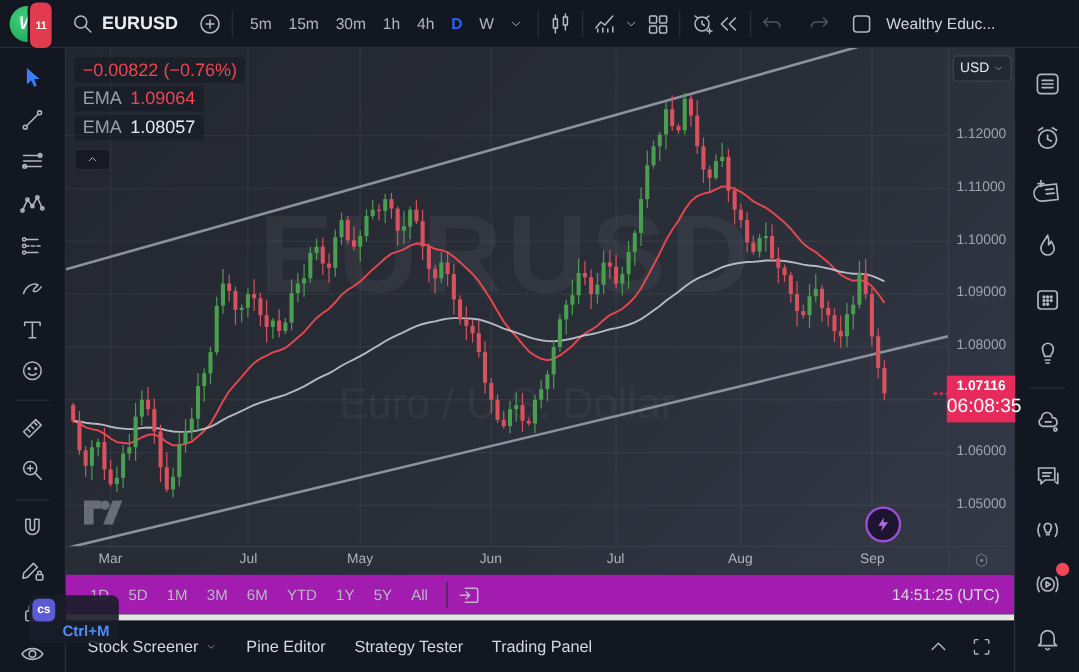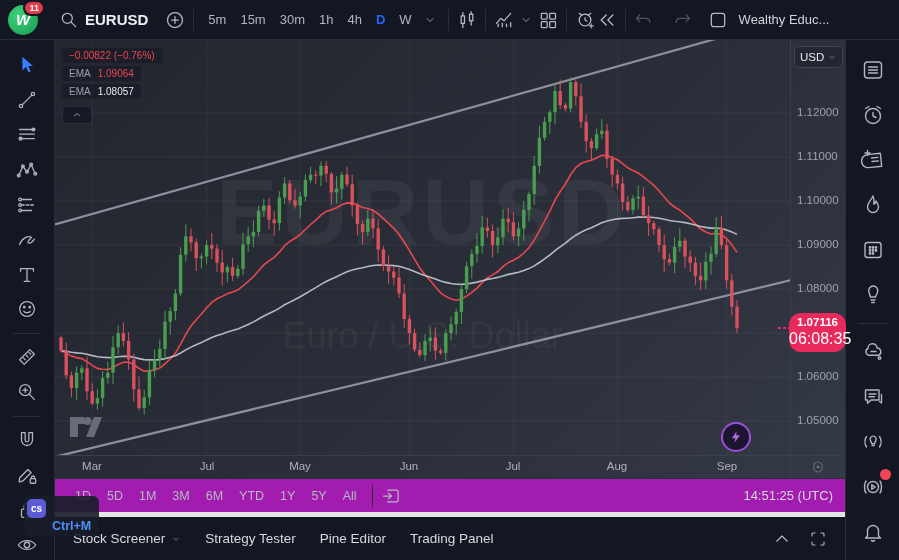--- a/index.html
+++ b/index.html
@@ -7,21 +7,21 @@
     font-family:"Liberation Sans","DejaVu Sans",sans-serif; color:#d1d4dc; }
   .app { position:relative; width:899px; height:560px; display:flex; flex-direction:column; }
 
   
   .topbar { height:40px; background:#131722; display:flex; align-items:center; padding:0 8px;
     border-bottom:1px solid #2a2e39; flex:0 0 40px; }
   .logo { position:relative; width:30px; height:30px; border-radius:50%;
     background:radial-gradient(circle at 35% 35%, #3fd07a, #159d52); display:flex; align-items:center;
     justify-content:center; color:#fff; font-style:italic; font-weight:bold; font-size:15px; margin-right:14px; }
   .logo-badge { position:absolute; top:-5px; right:-7px; background:#e23b4e; color:#fff; font-size:9px;
-    font-style:normal; font-weight:bold; border-radius:8px; padding:1px 4px; border:2px solid #131722; }
+    font-style:normal; font-weight:bold; border-radius:8px; padding:14px 4px; border:2px solid #131722; }
   .tb-btn { display:flex; align-items:center; gap:5px; padding:4px 6px; border-radius:4px; cursor:pointer;
     color:#d1d4dc; font-size:13px; background:none; border:none; }
   .symbol { font-size:15px; font-weight:bold; color:#eceef2; }
   .sep { width:1px; height:22px; background:#2a2e39; margin:0 7px; flex:0 0 1px; }
   .ivl { font-size:13px; color:#b2b5be; padding:4px 7px; border-radius:4px; cursor:pointer; }
   .ivl.active { color:#2962ff; font-weight:bold; }
   .icon { display:inline-flex; width:22px; height:22px; align-items:center; justify-content:center; color:#b7bac4; }
   .icon svg { width:20px; height:20px; stroke:currentColor; fill:none; stroke-width:1.5;
     stroke-linecap:round; stroke-linejoin:round; }
   .icon.dim { color:#50545e; }
@@ -44,33 +44,33 @@
   .plot { position:absolute; left:0; top:0; width:735px; height:415px; overflow:hidden; }
   .plot svg { position:absolute; left:0; top:0; }
   .price-axis { position:absolute; right:0; top:0; width:55px; height:415px;
     border-left:1px solid #3a3f4b; }
   .ptick { position:absolute; left:6px; font-size:11.5px; color:#9fa3ad; }
   .usd-btn { position:absolute; top:6px; left:3px; width:49px; height:22px; border:1px solid #3f4454;
     border-radius:4px; background:rgba(19,23,34,.35); color:#e6e8ee; font-size:11.5px; display:flex;
     align-items:center; justify-content:space-between; padding:0 5px; cursor:pointer; z-index:6; }
   .usd-btn svg { width:10px; height:10px; stroke:#9fa3ad; fill:none; stroke-width:1.6; }
   .price-badge { position:absolute; left:-2px; width:57px; padding:2px 0 3px; text-align:center;
-    color:#fff; border-radius:12px; z-index:5; line-height:1.25; }
+    color:#fff; border-radius:0; z-index:5; line-height:1.25; }
   .price-badge .lp { font-size:11.5px; font-weight:bold; }
   .price-badge .cd { font-size:16px; }
   .date-axis { position:absolute; left:0; top:415px; width:735px; height:23px;
     border-top:1px solid #3a3f4b; }
   .mtick { position:absolute; top:4px; font-size:11.5px; color:#aeb1bb; transform:translateX(-50%); }
   .axis-corner { position:absolute; left:735px; top:415px; width:55px; height:23px;
     border-top:1px solid #3a3f4b; border-left:1px solid #3a3f4b; display:flex; align-items:center;
     justify-content:center; color:#787b86; cursor:pointer; }
   .axis-corner svg { width:14px; height:14px; stroke:currentColor; fill:none; stroke-width:1.4; }
 
   
-  .legend { position:absolute; left:7px; top:8px; z-index:7; font-size:10px; }
+  .legend { position:absolute; left:7px; top:8px; z-index:7; font-size:15px; }
   .lrow { display:inline-flex; gap:7px; background:rgba(19,23,34,.55); padding:2px 7px;
     border-radius:2px; margin-bottom:3px; align-items:center; cursor:default; }
   .legend .wrap { display:flex; flex-direction:column; align-items:flex-start; }
   .red { color:#f0444f; } .lt { color:#e6e8ee; } .gy { color:#9aa0aa; }
   .collapse-btn { margin-top:4px; width:30px; height:18px; background:rgba(19,23,34,.8);
     border:1px solid #2a2e39; border-radius:3px; display:flex; align-items:center; justify-content:center;
     color:#b2b5be; cursor:pointer; }
   .collapse-btn svg { width:10px; height:10px; stroke:currentColor; fill:none; stroke-width:2; }
 
   
@@ -717,24 +717,24 @@
       </div>
 
       <div class="tabs-bar">
         <div class="tab">
           <span>Stock Screener</span>
           <svg viewBox="0 0 24 24">
               <path d="M6 9 L12 15 L18 9"></path>
             </svg>
         </div>
         <div class="tab">
+          <span>Pine Editor</span>
+        </div>
+        <div class="tab">
           <span>Strategy Tester</span>
-        </div>
-        <div class="tab">
-          <span>Pine Editor</span>
         </div>
         <div class="tab">
           <span>Trading Panel</span>
         </div>
         <div class="tabs-right">
           <span class="icon">
             <svg viewBox="0 0 24 24">
                 <path d="M5 15 L12 8 L19 15"></path>
               </svg>
           </span>

